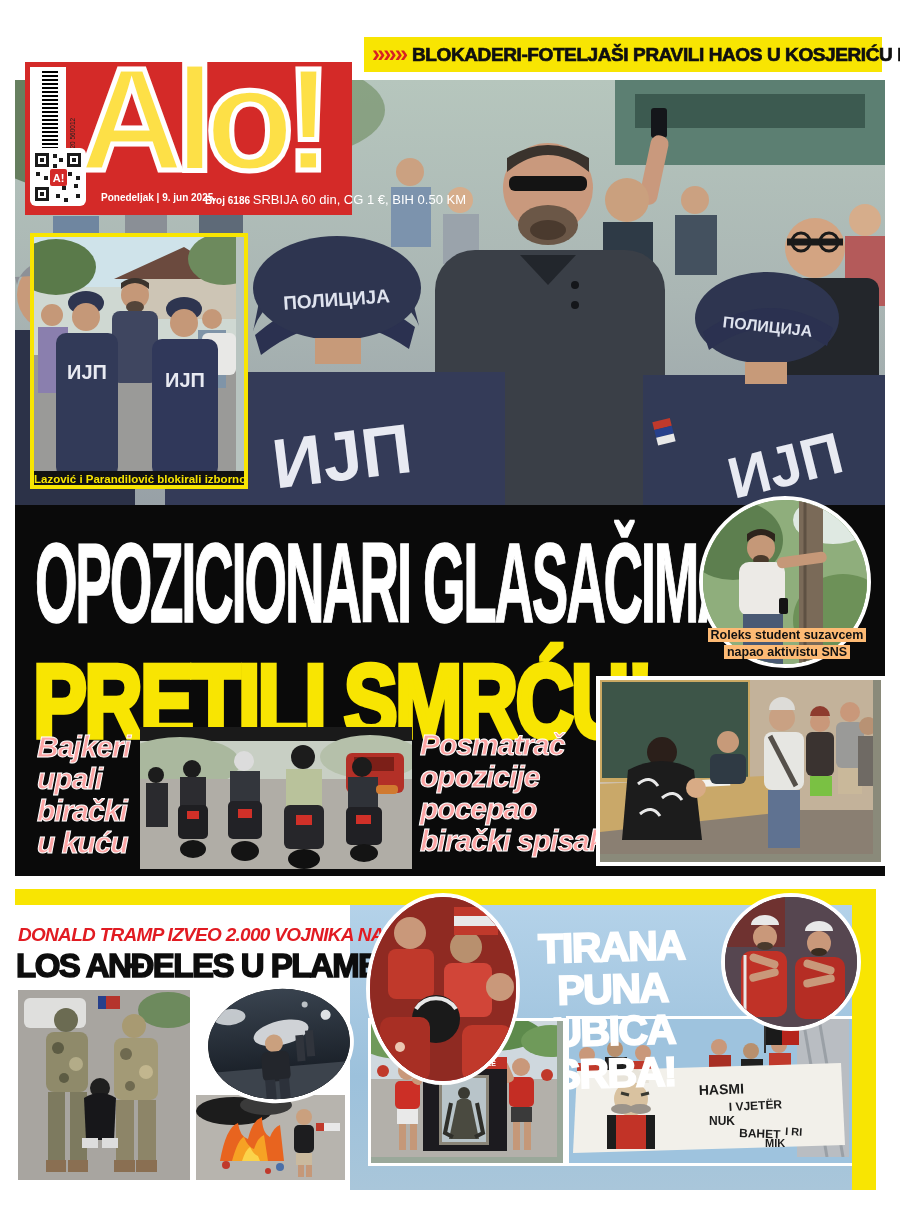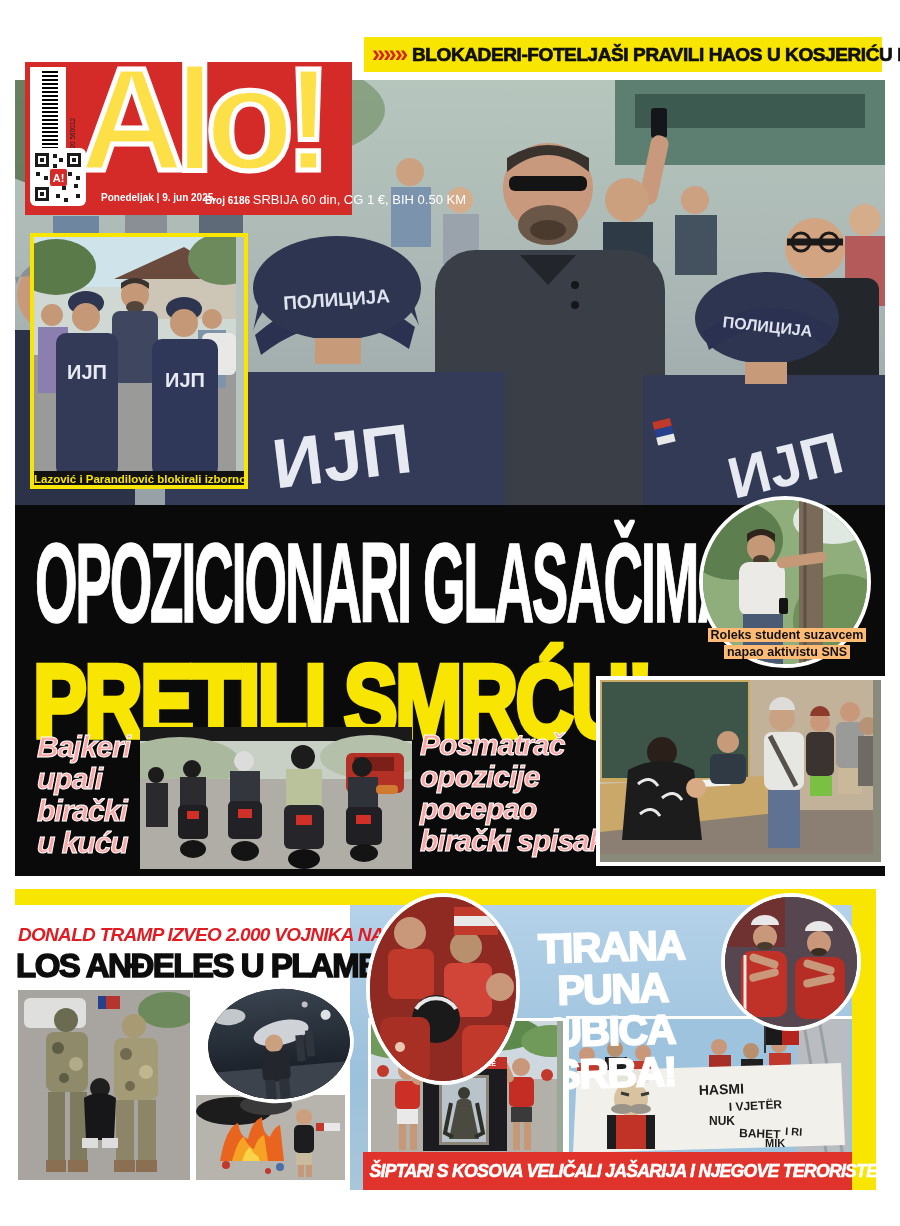--- a/index.html
+++ b/index.html
@@ -619,17 +619,14 @@
           <text x="160" y="92" font-size="12" transform="rotate(-3 160 92)">I VJETËR</text>
           <text x="140" y="106" font-size="12">NUK</text>
           <text x="170" y="118" font-size="12" transform="rotate(2 170 118)">BAHET</text>
           <text x="196" y="128" font-size="11">MIK</text>
           <text x="216" y="116" font-size="11" transform="rotate(3 216 116)">I RI</text>
         </g>
       </g>
     </svg>
   </div>
 
-  <div class="abs" id="siptari-strip">
-    <span class="txt">ŠIPTARI S KOSOVA VELIČALI JAŠARIJA I NJEGOVE TERORISTE</span>
-  </div>
 
 </div>
 
 </body></html>

